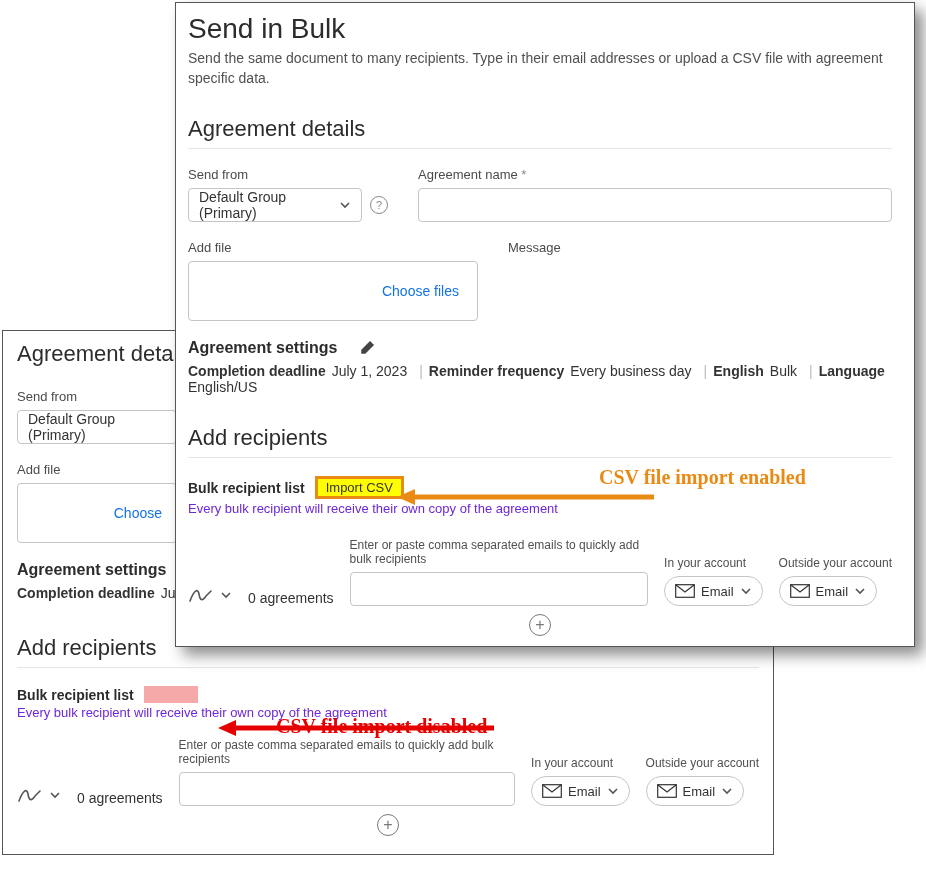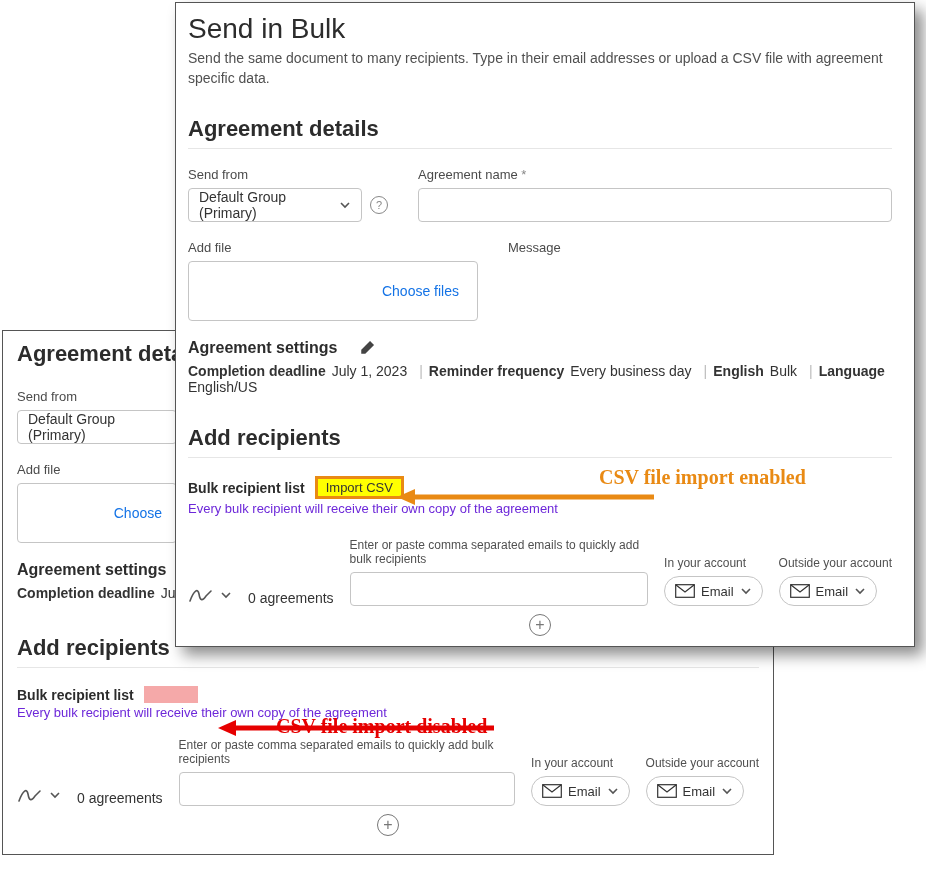--- a/index.html
+++ b/index.html
@@ -22,21 +22,21 @@
   width: 740px;
   border: 1px solid #555;
   background: #fff;
   box-shadow: 8px 8px 14px rgba(0,0,0,0.45);
   padding: 10px 22px 10px 12px;
 }
 
 h1.main { font-size: 28px; font-weight: 400; color: #2c2c2c; margin-bottom: 4px; }
 .subtitle { font-size: 14px; color: #505050; margin-bottom: 28px; line-height: 1.4; }
 
-h2.section { font-size: 22px; font-weight: 700; color: #2c2c2c; margin-top: 18px; margin-bottom: 12px; border-bottom: 1px solid #e6e6e6; padding-bottom: 6px; }
+h2.section { font-size: 22px; font-weight: 400; color: #2c2c2c; margin-top: 18px; margin-bottom: 12px; border-bottom: 1px solid #e6e6e6; padding-bottom: 6px; }
 
 .row { display: flex; gap: 30px; margin-bottom: 18px; }
 .fld { display: flex; flex-direction: column; }
 .fld.small { width: 200px; }
 .fld.grow { flex: 1; }
 label.lbl { font-size: 13px; color: #4b4b4b; margin-bottom: 6px; }
 .req { color: #888; }
 
 .selectbox { display:flex; align-items:center; justify-content:space-between; border:1px solid #c5c5c5; border-radius:4px; height:34px; padding:0 10px; background:#fff; width:100%; font-size:14px; color:#333; }
 .inputbox { border:1px solid #c5c5c5; border-radius:4px; height:34px; padding:0 10px; width:100%; font-family:inherit; font-size:14px; }

